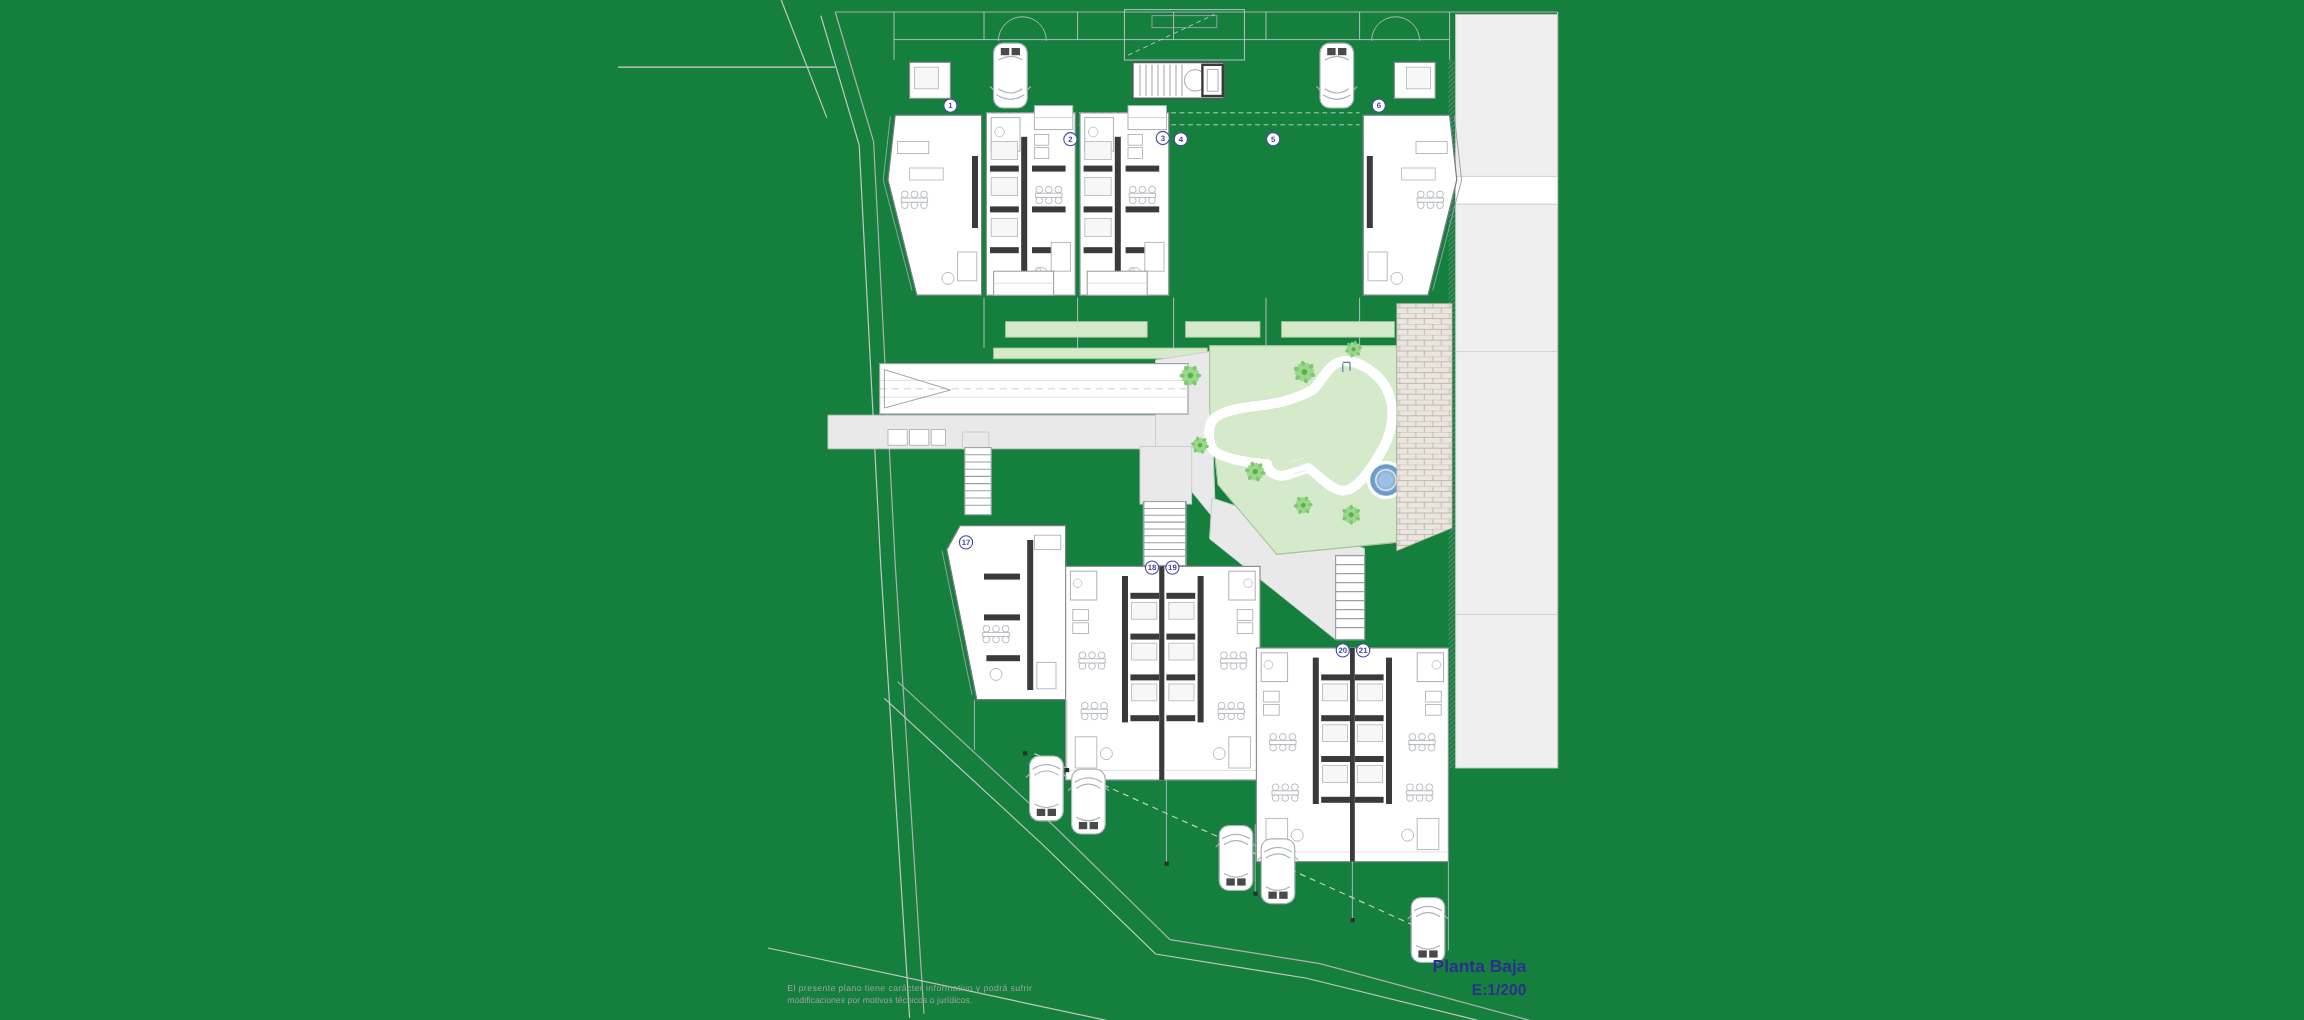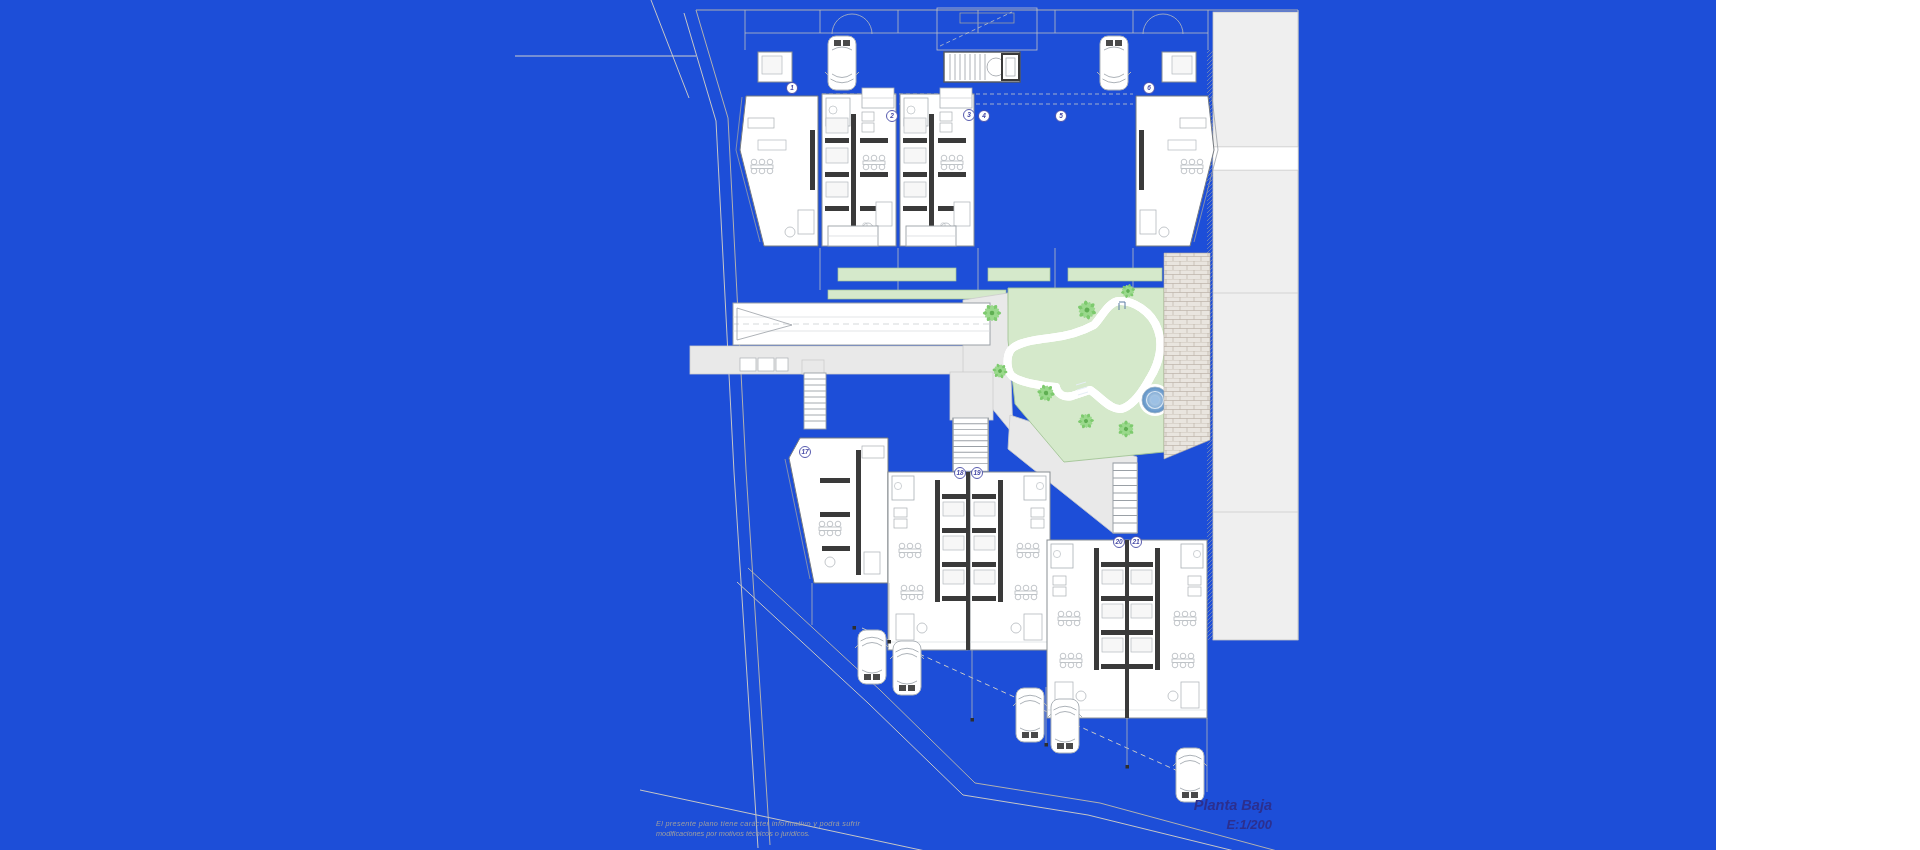--- a/index.html
+++ b/index.html
@@ -1,17 +1,17 @@
 <!DOCTYPE html>
 <html><head>
 <meta charset="utf-8">
 <style>
   html,body{margin:0;padding:0;background:#ffffff;}
-  .stage{position:relative;width:1716px;height:850px;background:#1d4ed8;overflow:hidden;
-         font-family:"Liberation Sans", sans-serif;font-style:italic;}
+  .stage{position:relative;width:1920px;height:850px;background:#15803d;overflow:hidden;
+         font-family:"Liberation Sans", sans-serif;}
   svg{display:block}
   text{font-family:"Liberation Sans", sans-serif;}
   .title-txt{font-weight:bold;}
 </style>
 </head>
 <body>
 
 <div class="stage">
 <svg width="1920" height="850" viewBox="0 0 1920 850">
   <defs>

